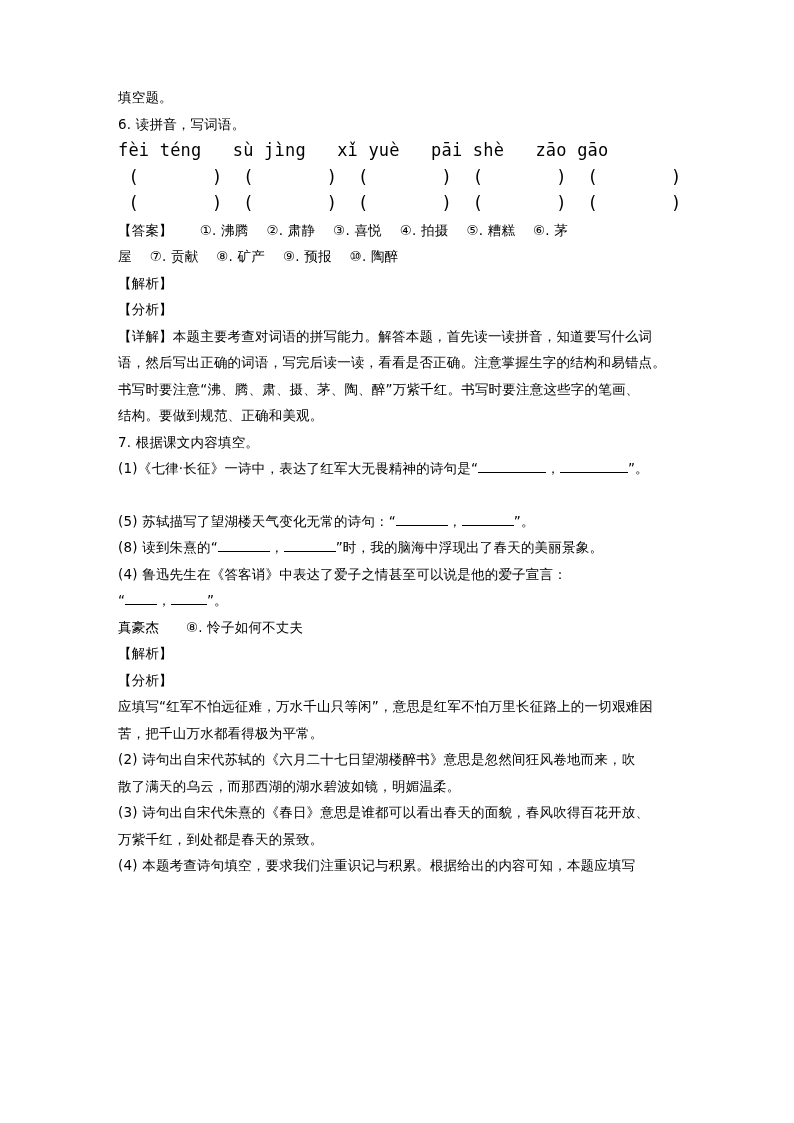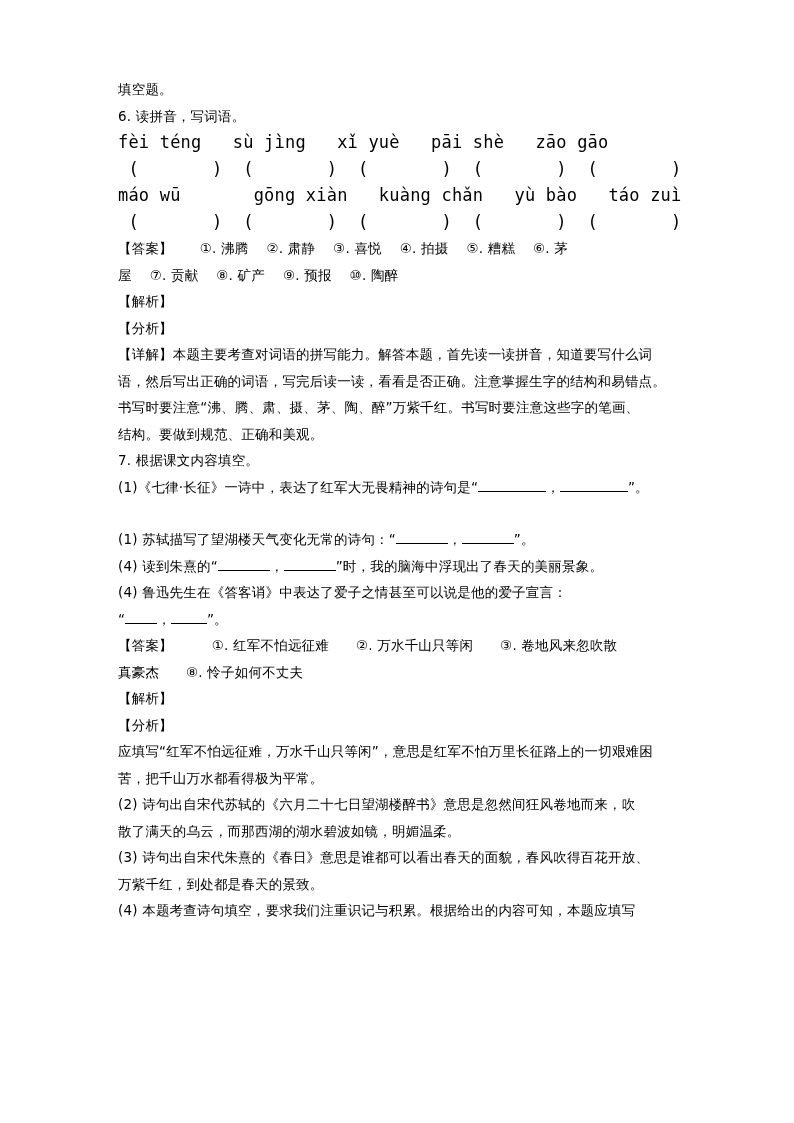--- a/index.html
+++ b/index.html
@@ -11,21 +11,21 @@
       width: 794px;
       height: 1123px;
       position: relative;
       overflow: hidden;
       font-family: "DejaVu Sans", "Liberation Sans", sans-serif;
       color: #000000;
     }
     .page {
       position: absolute;
       left: 118px;
-      top: 76px;
+      top: 84px;
       width: 570px;
     }
     .line {
       font-size: 13.5px;
       line-height: 26.5px;
       height: 26.5px;
       white-space: nowrap;
       letter-spacing: 0.2px;
     }
     .mono {
@@ -45,21 +45,20 @@
 </head>
 <body>
 
 <div class="page">
 
   <div class="line">填空题。</div>
 
   <div class="line">6. 读拼音，写词语。</div>
   <div class="line mono">fèi téng   sù jìng   xǐ yuè   pāi shè   zāo gāo</div>
   <div class="line mono"> (       )  (       )  (       )  (       )  (       )</div>
-  <div class="line mono">máo wū       gōng xiàn   kuàng chǎn   yù bào   táo zuì</div>
   <div class="line mono"> (       )  (       )  (       )  (       )  (       )</div>
 
   <div class="line">
     <span>【答案】</span>
     <span class="spacer" style="width:18px"></span>
     <span style="white-space:pre">①. 沸腾    ②. 肃静    ③. 喜悦    ④. 拍摄    ⑤. 糟糕    ⑥. 茅</span>
   </div>
   <div class="line" style="white-space:pre">屋    ⑦. 贡献    ⑧. 矿产    ⑨. 预报    ⑩. 陶醉</div>
   <div class="line">【解析】</div>
   <div class="line">【分析】</div>
@@ -69,35 +68,30 @@
   <div class="line">语，然后写出正确的词语，写完后读一读，看看是否正确。注意掌握生字的结构和易错点。</div>
   <div class="line">书写时要注意“沸、腾、肃、摄、茅、陶、醉”万紫千红。书写时要注意这些字的笔画、</div>
   <div class="line">结构。要做到规范、正确和美观。</div>
 
   <div class="line">7. 根据课文内容填空。</div>
   <div class="line">
     <span>(1)《七律·长征》一诗中，表达了红军大无畏精神的诗句是“</span><span class="blank" style="width:68px"></span><span>，</span><span class="blank" style="width:68px"></span><span>”。</span>
   </div>
   <div class="gap-sm"></div>
   <div class="line">
-    <span>(1) 苏轼描写了望湖楼天气变化无常的诗句：“</span><span class="blank" style="width:52px"></span><span>，</span><span class="blank" style="width:52px"></span><span>”。</span>
+    <span>(5) 苏轼描写了望湖楼天气变化无常的诗句：“</span><span class="blank" style="width:52px"></span><span>，</span><span class="blank" style="width:52px"></span><span>”。</span>
   </div>
   <div class="line">
-    <span>(4) 读到朱熹的“</span><span class="blank" style="width:52px"></span><span>，</span><span class="blank" style="width:52px"></span><span>”时，我的脑海中浮现出了春天的美丽景象。</span>
+    <span>(8) 读到朱熹的“</span><span class="blank" style="width:52px"></span><span>，</span><span class="blank" style="width:52px"></span><span>”时，我的脑海中浮现出了春天的美丽景象。</span>
   </div>
   <div class="line">(4) 鲁迅先生在《答客诮》中表达了爱子之情甚至可以说是他的爱子宣言：</div>
   <div class="line">
     <span>“</span><span class="blank" style="width:32px"></span><span>，</span><span class="blank" style="width:36px"></span><span>”。</span>
   </div>
 
-  <div class="line">
-    <span>【答案】</span>
-    <span class="spacer" style="width:30px"></span>
-    <span style="white-space:pre">①. 红军不怕远征难      ②. 万水千山只等闲      ③. 卷地风来忽吹散</span>
-  </div>
   <div class="line" style="white-space:pre">真豪杰      ⑧. 怜子如何不丈夫</div>
   <div class="line">【解析】</div>
   <div class="line">【分析】</div>
   <div class="line">应填写“红军不怕远征难，万水千山只等闲”，意思是红军不怕万里长征路上的一切艰难困</div>
   <div class="line">苦，把千山万水都看得极为平常。</div>
   <div class="line">(2) 诗句出自宋代苏轼的《六月二十七日望湖楼醉书》意思是忽然间狂风卷地而来，吹</div>
   <div class="line">散了满天的乌云，而那西湖的湖水碧波如镜，明媚温柔。</div>
   <div class="line">(3) 诗句出自宋代朱熹的《春日》意思是谁都可以看出春天的面貌，春风吹得百花开放、</div>
   <div class="line">万紫千红，到处都是春天的景致。</div>
   <div class="line">(4) 本题考查诗句填空，要求我们注重识记与积累。根据给出的内容可知，本题应填写</div>

